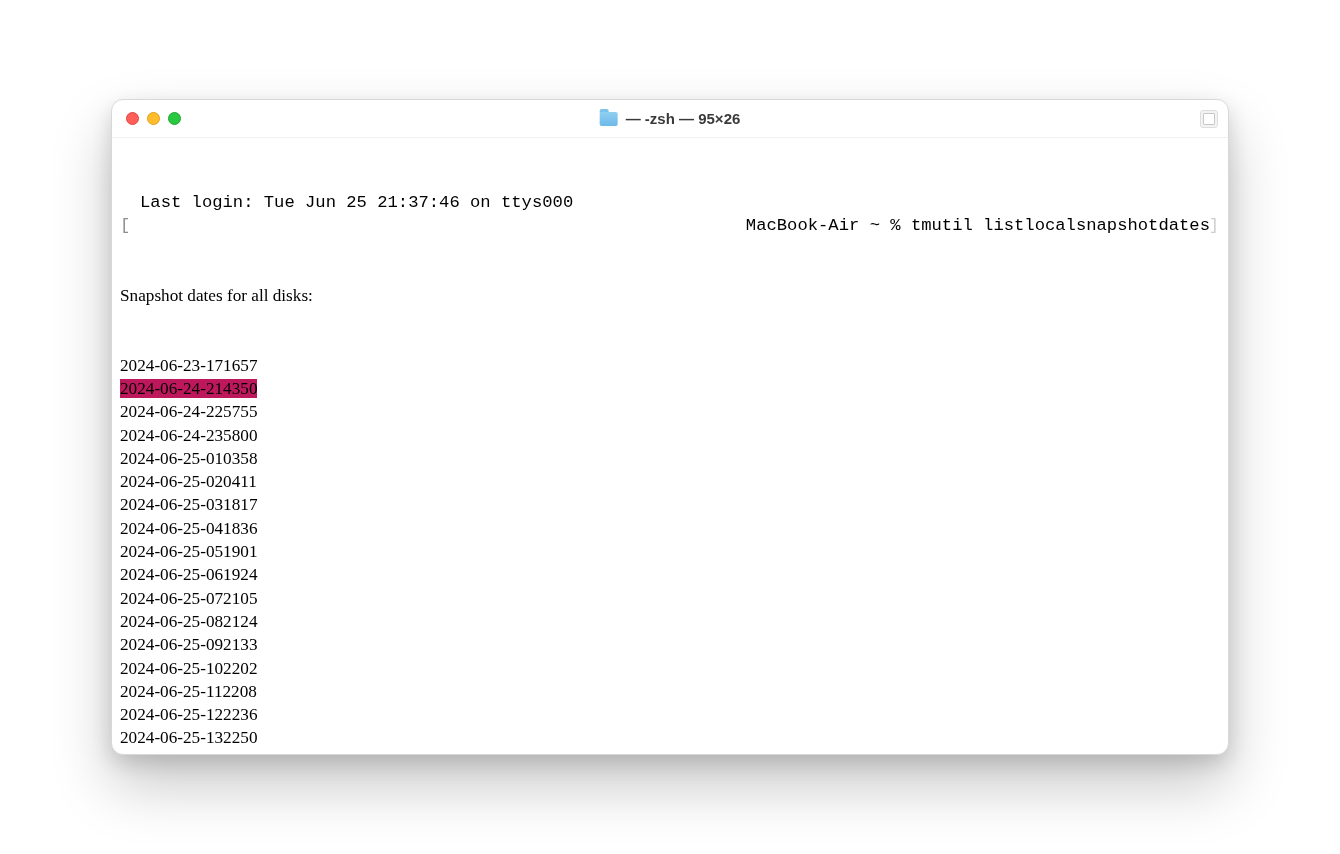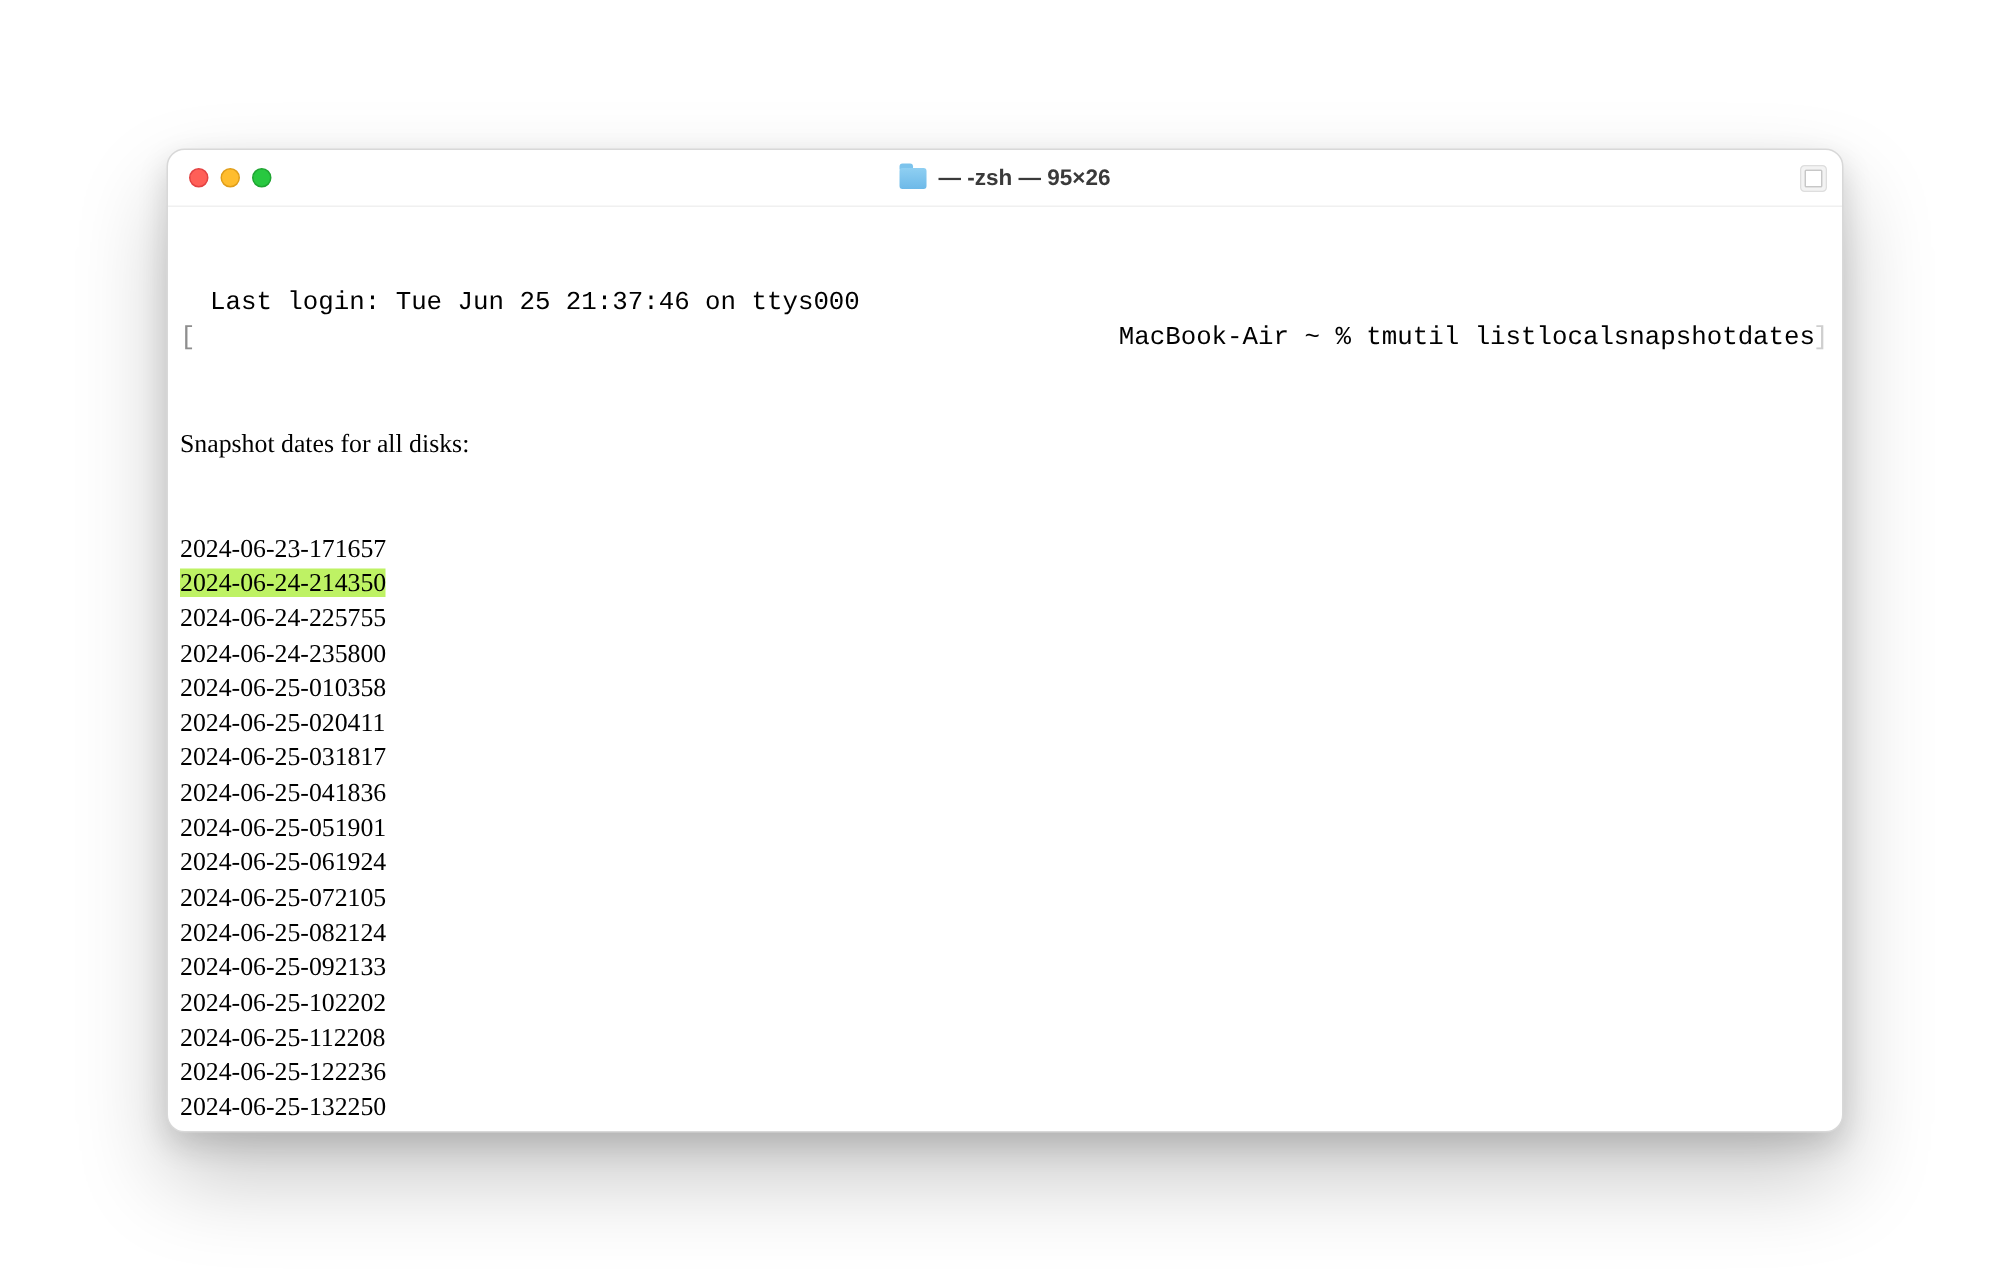--- a/index.html
+++ b/index.html
@@ -102,21 +102,21 @@
       flex: 1;
       padding: 6px 8px 6px 8px;
       font-size: 17.2px;
       line-height: 23.3px;
       color: #000;
       white-space: pre;
       font-family: ui-monospace, "SF Mono", Menlo, Monaco, "Courier New", monospace;
       position: relative;
     }
     .line { display: block; font-family: Liberation Serif, serif; }
-    .sel { background: #bef264; }
+    .sel { background: #be185d; }
     .first-row {
       position: relative;
       height: 46.6px;
     }
     .first-row .lastlogin {
       position: absolute;
       left: 0;
       top: 0;
       margin-left: 20px;
     }

